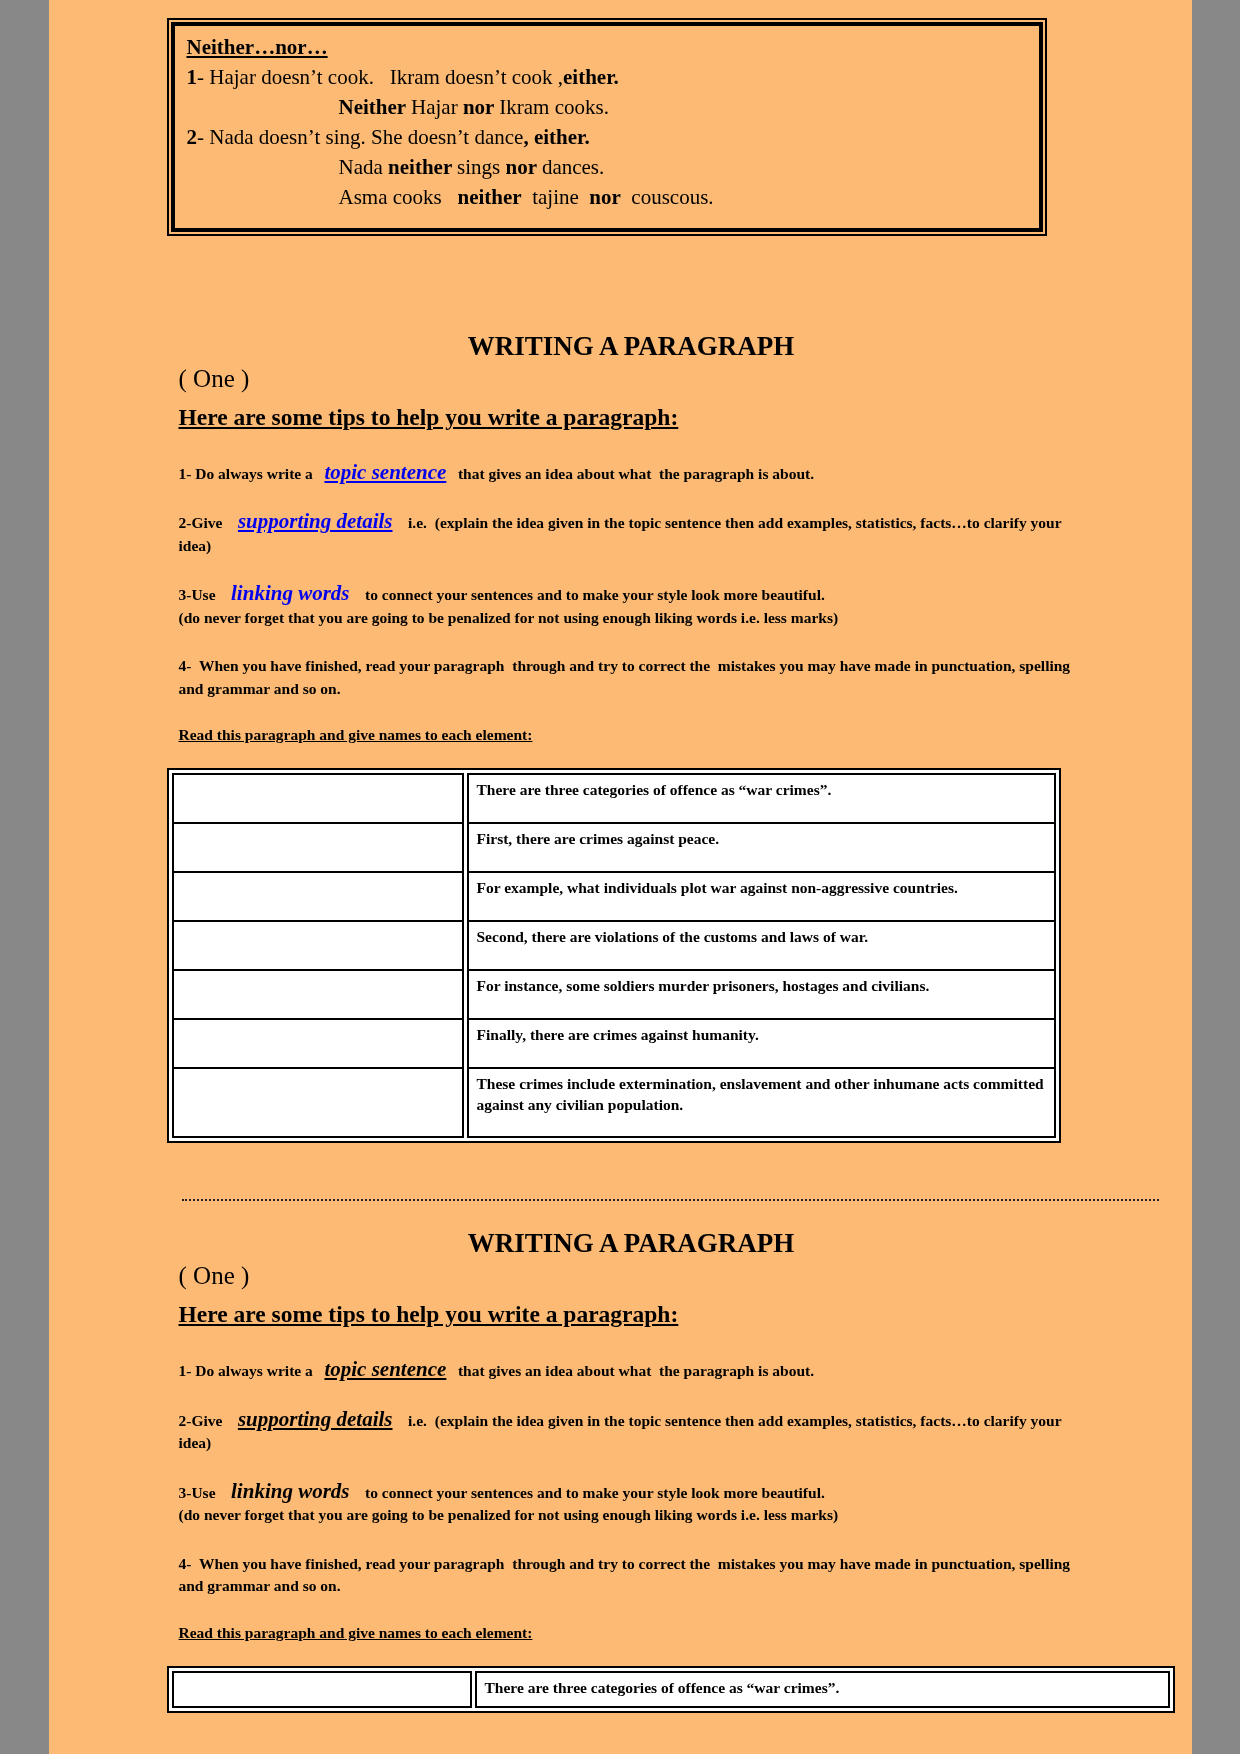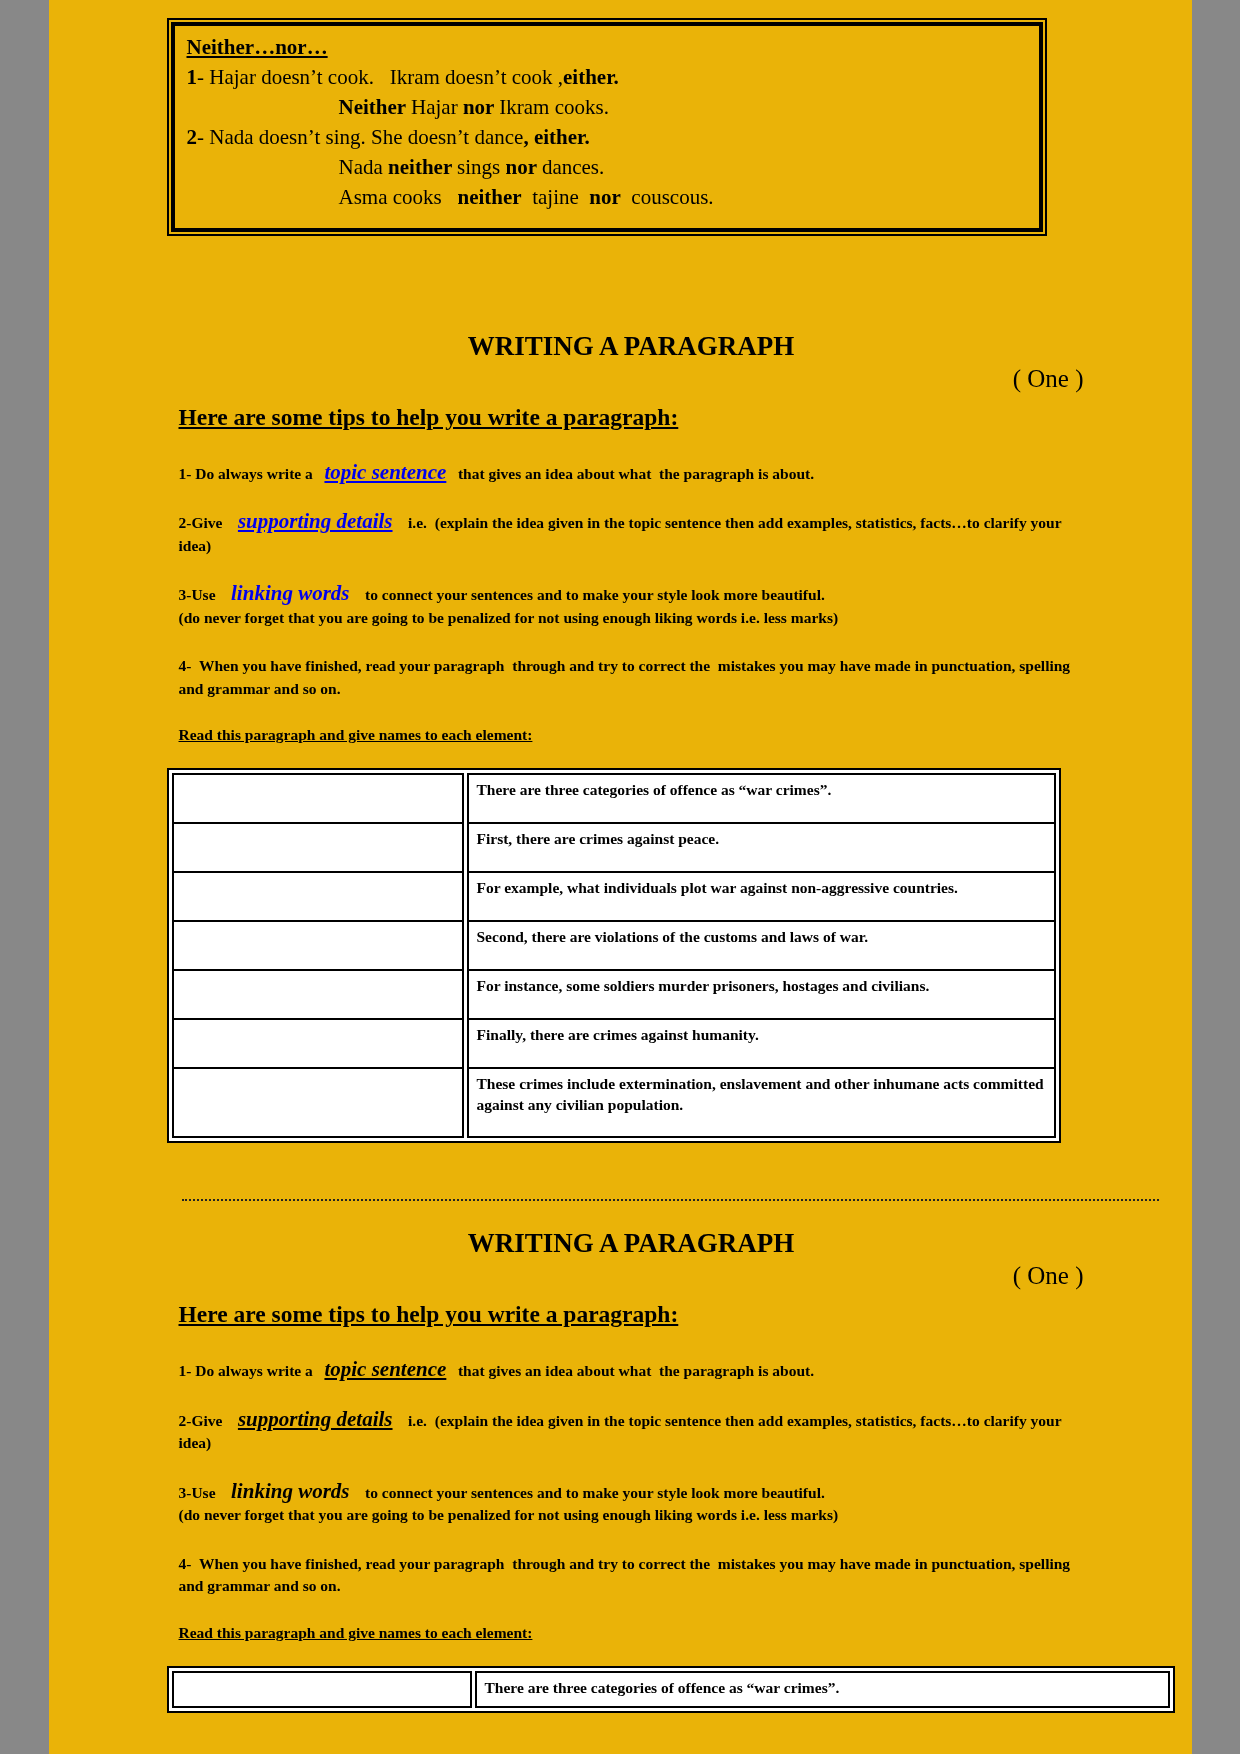--- a/index.html
+++ b/index.html
@@ -1,20 +1,20 @@
 <!DOCTYPE html>
 <html><head>
 <meta charset="utf-8">
 <style>
   html,body{margin:0;padding:0;background:#888;}
   .page{
     position:relative;
     width:1143px;height:1754px;
     margin:0 auto;
-    background:#eab308;
+    background:#fdba74;
     overflow:hidden;
     font-family:"Liberation Serif","DejaVu Serif",serif;
     color:#000;
   }
   .rich{white-space:pre-wrap;}
   .b{font-weight:bold;}
   .u{text-decoration:underline;}
   .kw{font-size:21px;font-weight:bold;font-style:italic;line-height:1;text-align:right;}
 
   
@@ -33,21 +33,21 @@
   .gb-line{white-space:pre-wrap;}
   .gb-line.indent{padding-left:152px;}
 
   
   .content{margin-left:130px;width:905px;}
   .sec-title{
     text-align:center;font-weight:bold;font-size:27px;line-height:32px;
   }
   .sec-title.first{margin-top:94px;}
   .sec-title.second{margin-top:26px;}
-  .sec-subtitle{text-align:right;font-size:25px;line-height:30px;margin-top:2px;}
+  .sec-subtitle{text-align:left;font-size:25px;line-height:30px;margin-top:2px;}
   .sec-heading{
     font-size:23.5px;font-weight:bold;line-height:30px;margin-top:8px;
     text-decoration:underline;
   }
   .tip{font-size:15.5px;font-weight:bold;line-height:1.45;margin-top:26px;}
   .tip.first{margin-top:30px;}
   .read-line{
     font-size:15.5px;font-weight:bold;margin-top:26px;text-decoration:underline;
   }
 

